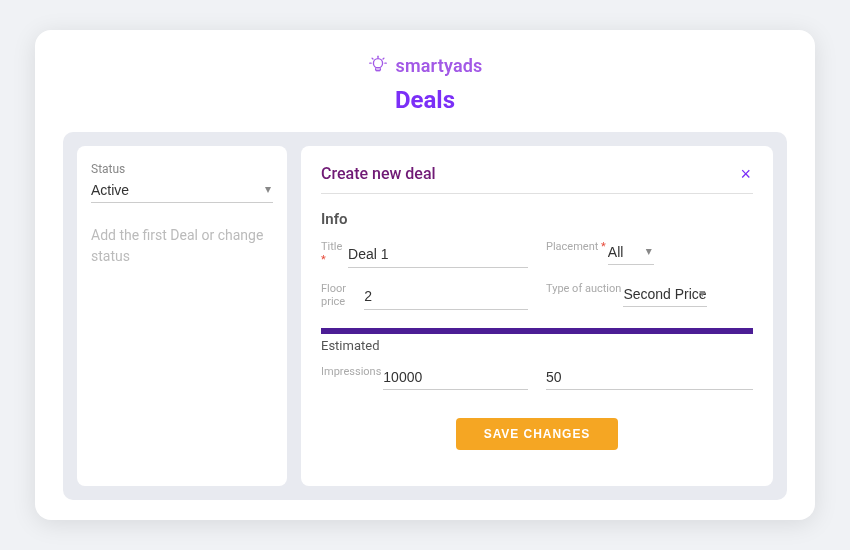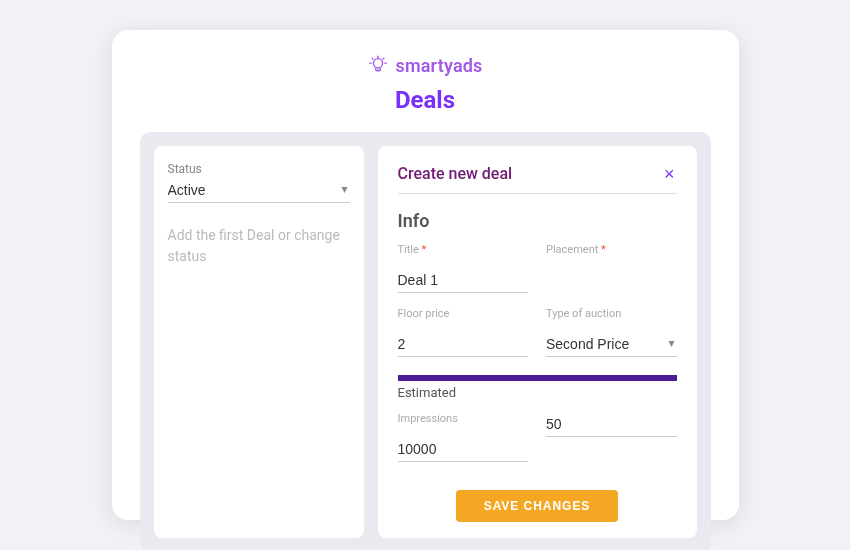--- a/index.html
+++ b/index.html
@@ -9,21 +9,21 @@
       display: flex;
       justify-content: center;
       align-items: center;
       width: 850px;
       height: 550px;
       overflow: hidden;
     }
     .page-card {
       background: #fff;
       border-radius: 16px;
-      width: 627px;
+      width: 780px;
       height: 490px;
       box-shadow: 0 4px 24px rgba(0,0,0,0.10);
       display: flex;
       flex-direction: column;
       align-items: center;
       padding: 24px 28px 20px 28px;
     }
     .logo-area {
       display: flex;
       align-items: center;
@@ -129,36 +129,36 @@
     .close-btn {
       color: #7b2ff7;
       font-size: 18px;
       cursor: pointer;
       background: none;
       border: none;
       line-height: 1;
       padding: 0 2px;
     }
     .section-label {
-      font-size: 18px;
+      font-size: 15px;
       color: #555;
       font-weight: 600;
       margin-bottom: 12px;
       margin-top: 6px;
     }
     .form-row {
       display: flex;
       gap: 18px;
       margin-bottom: 14px;
     }
     .form-group {
       display: flex;
-      flex-direction: column;
+      flex-direction: row;
       flex: 1;
-      gap: 10px;
+      gap: 2px;
     }
     .field-label {
       font-size: 11px;
       color: #aaa;
       margin-bottom: 2px;
     }
     .field-label .required {
       color: #e74c3c;
     }
     .field-input {
@@ -283,20 +283,27 @@
         <div class="form-group">
           <label class="field-label">
             <span>Title</span><span class="required"> *</span>
           </label>
           <input class="field-input" type="text" value="Deal 1" style="">
         </div>
         <div class="form-group">
           <label class="field-label">
             <span>Placement</span><span class="required"> *</span>
           </label>
+          <div class="field-select-wrapper">
+            <select class="field-select">
+              <option value="All">All</option>
+              <option value="Banner">Banner</option>
+              <option value="Video">Video</option>
+            </select>
+          </div>
         </div>
       </div>
 
       <div class="form-row">
         <div class="form-group">
           <label class="field-label">Floor price</label>
           <input class="field-input" type="text" value="2" style="">
         </div>
         <div class="form-group">
           <label class="field-label">Type of auction</label>

